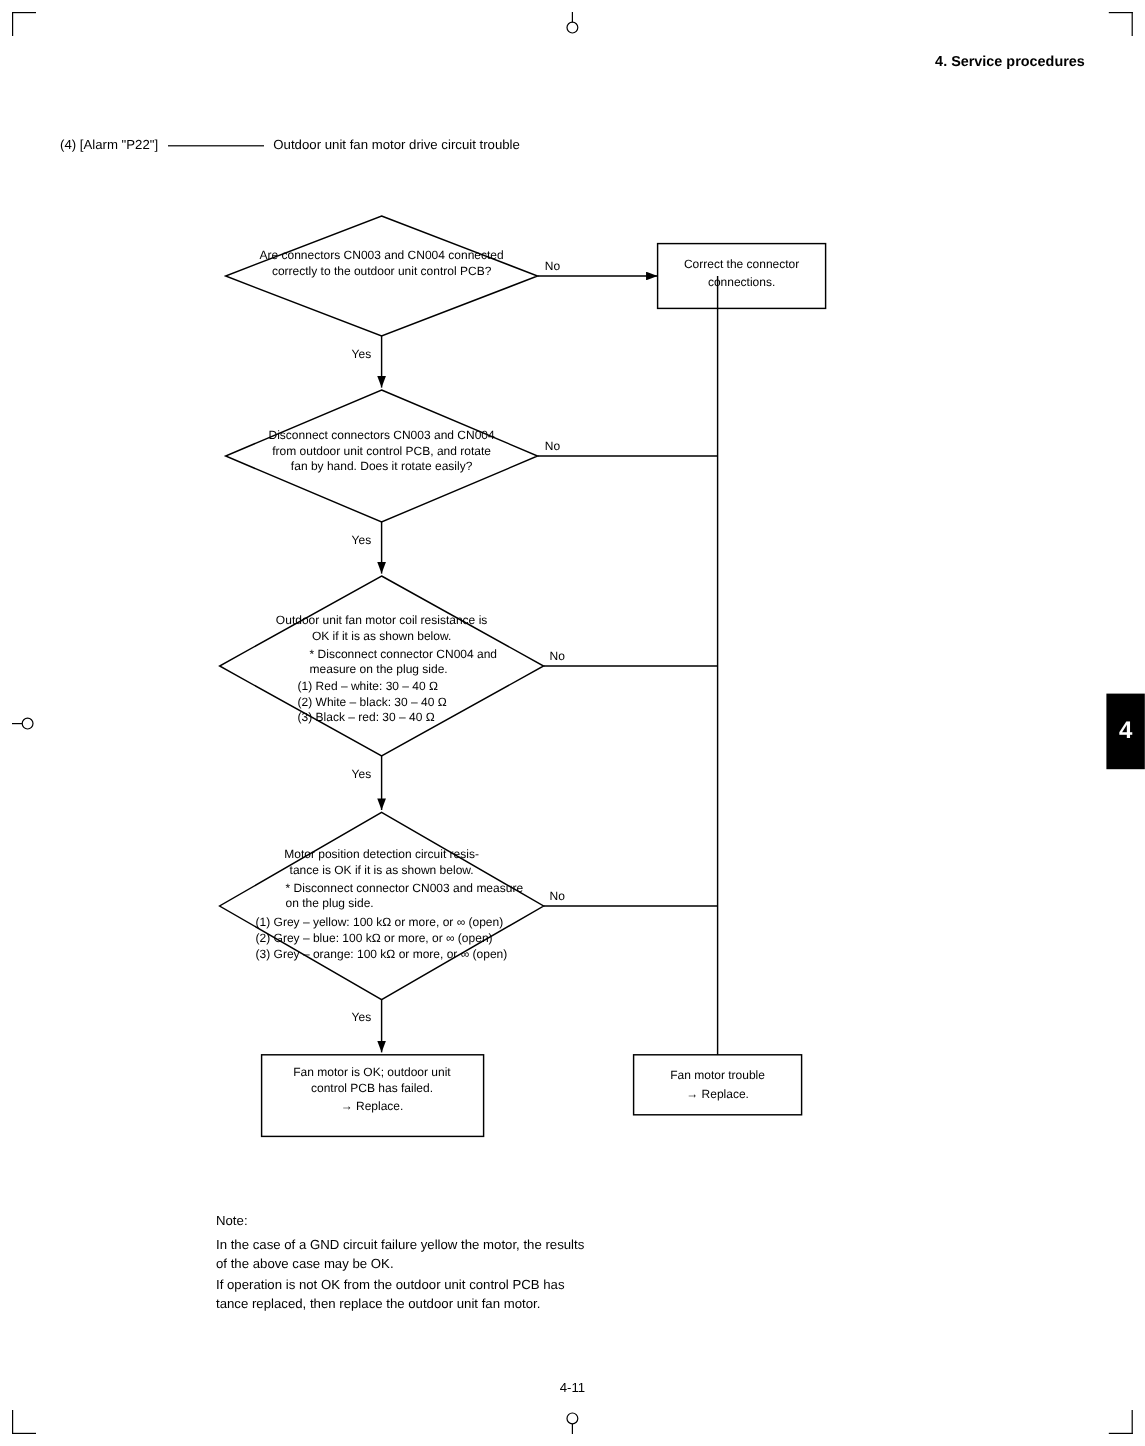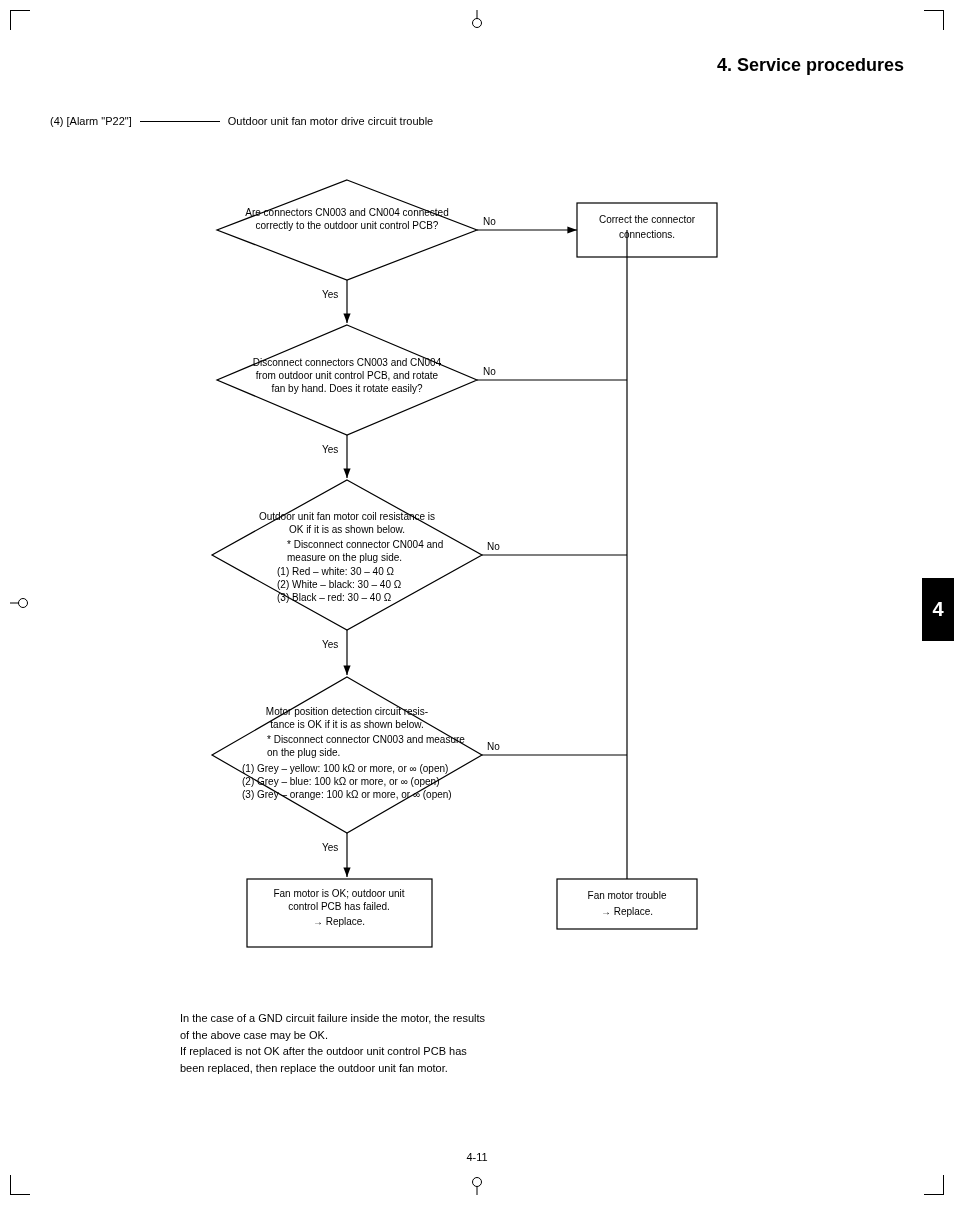--- a/index.html
+++ b/index.html
@@ -102,24 +102,24 @@
       width: 10px;
       height: 10px;
       border-radius: 50%;
       border: 1px solid #000;
       background: #fff;
     }
 
     
     .page-header {
       position: absolute;
-      top: 55px;
+      top: 44px;
       right: 50px;
       text-align: right;
-      font-size: 18px;
+      font-size: 12px;
       font-weight: bold;
     }
 
     
     .section-tab {
       position: absolute;
       right: 0;
       top: 48%;
       width: 32px;
       background: #000;
@@ -159,21 +159,21 @@
       margin: 0 8px;
     }
     .alarm-desc {
       font-size: 11px;
     }
 
     
     .flowchart {
       position: absolute;
       top: 145px;
-      left: 67px;
+      left: 38px;
       width: 860px;
     }
 
     
     .flowchart svg {
       overflow: visible;
     }
 
     
     .notes {
@@ -293,21 +293,22 @@
   <defs>
     <marker id="arrowhead" markerWidth="8" markerHeight="6" refX="8" refY="3" orient="auto">
       <polygon points="0 0, 8 3, 0 6" fill="black"></polygon>
     </marker>
   </defs>
 
 </svg>
 </div>
 
 <div class="notes">
+  <div class="notes-title">Note:</div>
   <div style="line-height:1.5;">
-    <span>In the case of a GND circuit failure inside the motor, the results</span><br>
+    <span>In the case of a GND circuit failure yellow the motor, the results</span><br>
     <span>of the above case may be OK.</span><br>
-    <span>If replaced is not OK after the outdoor unit control PCB has</span><br>
-    <span>been replaced, then replace the outdoor unit fan motor.</span>
+    <span>If operation is not OK from the outdoor unit control PCB has</span><br>
+    <span>tance replaced, then replace the outdoor unit fan motor.</span>
   </div>
 </div>
 
 <div class="page-number">4-11</div>
 
 </body></html>

